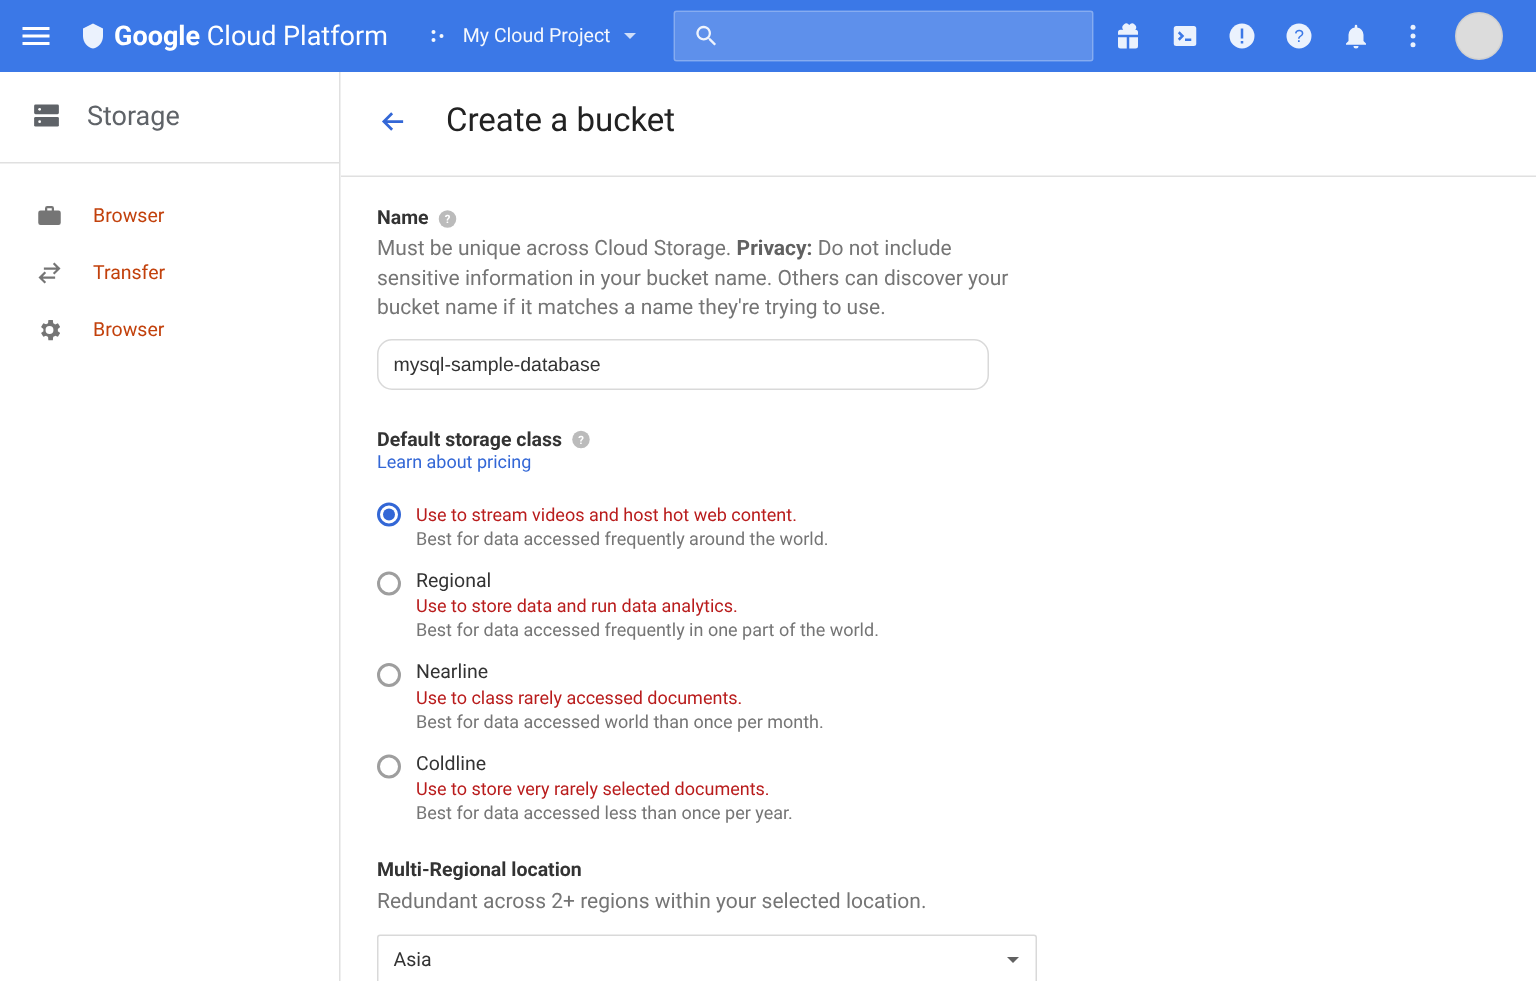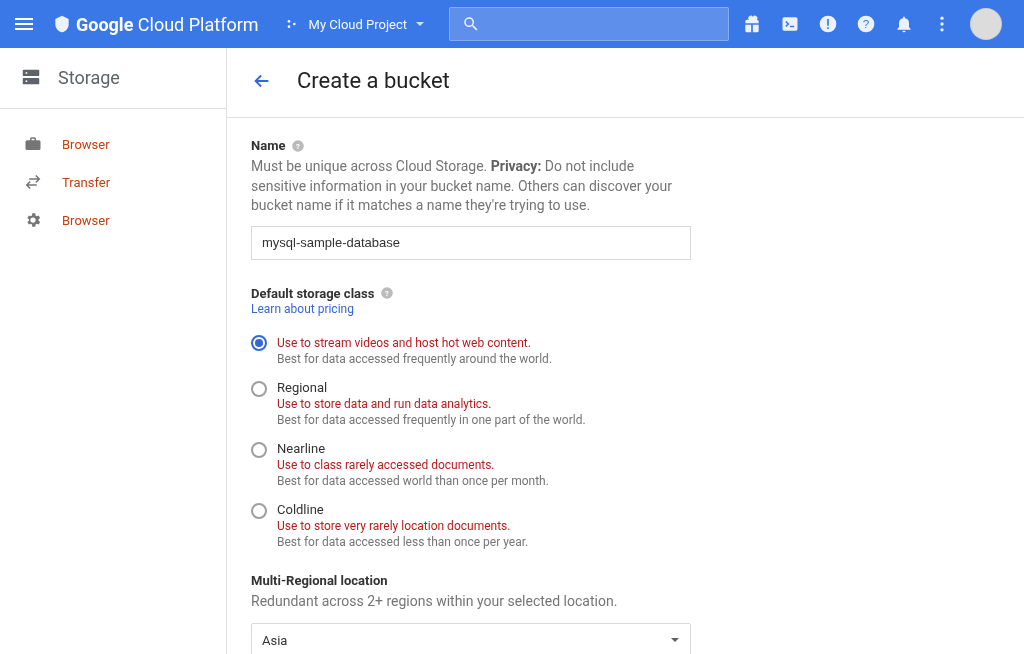--- a/index.html
+++ b/index.html
@@ -37,21 +37,21 @@
   .content { flex:1; overflow:auto; }
   .content-head { display:flex; align-items:center; gap:24px; padding: 20px 24px 24px 24px; border-bottom: 1px solid #e0e0e0; }
   .back-arrow { width:22px; height:22px; color:#3367d6; cursor:pointer; }
   .content-title { font-size:22px; font-weight:400; color:#222; }
   
   .form { padding: 20px 24px 40px 24px; max-width: 740px; color:#5f6368; }
   .section-label { font-size:13px; font-weight:700; color:#333; display:flex; align-items:center; gap:6px; }
   .help-icon { width:14px; height:14px; color:#bbb; }
   .helper { font-size:14px; color:#757575; margin-top:4px; line-height:1.4; max-width:430px; }
   .helper b { color:#616161; font-weight:700; }
-  .text-input { margin-top:10px; width:440px; height:34px; border:1px solid #d9d9d9; border-radius:0; padding:0 10px; font-size:13px; color:#333; outline:none; }
+  .text-input { margin-top:10px; width:408px; height:34px; border:1px solid #d9d9d9; border-radius:10px; padding:0 10px; font-size:13px; color:#333; outline:none; }
   
   .storage-header { margin-top: 26px; }
   .link { color:#3367d6; font-size:12px; cursor:pointer; text-decoration:none; }
   
   .radio-group { margin-top: 14px; }
   .radio-item { display:flex; gap:10px; padding: 4px 0 10px 0; }
   .radio-outer { width:16px; height:16px; border:2px solid #9e9e9e; border-radius:50%; flex-shrink:0; margin-top:1px; cursor:pointer; position:relative; }
   .radio-item.selected .radio-outer { border-color:#3367d6; }
   .radio-item.selected .radio-outer::after { content:""; position:absolute; inset:2px; border-radius:50%; background:#3367d6; }
   .radio-body .r-label { font-size:13px; color:#333; font-weight:400; }
@@ -222,21 +222,21 @@
           <div class="radio-body">
             <div class="r-label">Nearline</div>
             <div class="r-d1">Use to class rarely accessed documents.</div>
             <div class="r-d2">Best for data accessed world than once per month.</div>
           </div>
         </div>
         <div class="radio-item">
           <div class="radio-outer"></div>
           <div class="radio-body">
             <div class="r-label">Coldline</div>
-            <div class="r-d1">Use to store very rarely location documents.</div>
+            <div class="r-d1">Use to store very rarely selected documents.</div>
             <div class="r-d2">Best for data accessed less than once per year.</div>
           </div>
         </div>
       </div>
 
       
       <div class="loc-section">
         <div class="section-label">Multi-Regional location</div>
         <div class="helper" style="max-width:none">Redundant across 2+ regions within your selected location.</div>
         <div class="select">

